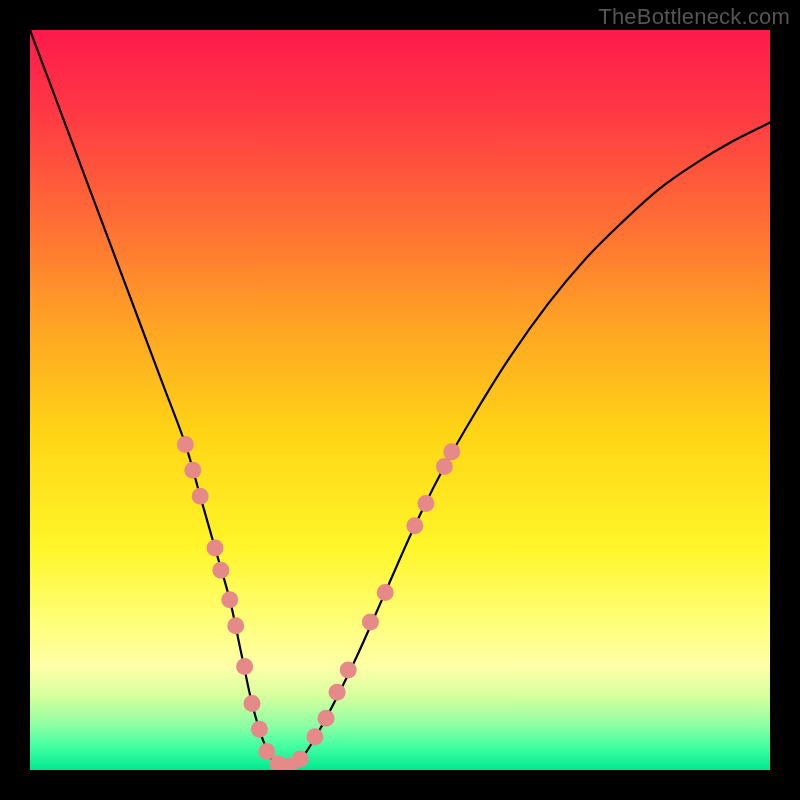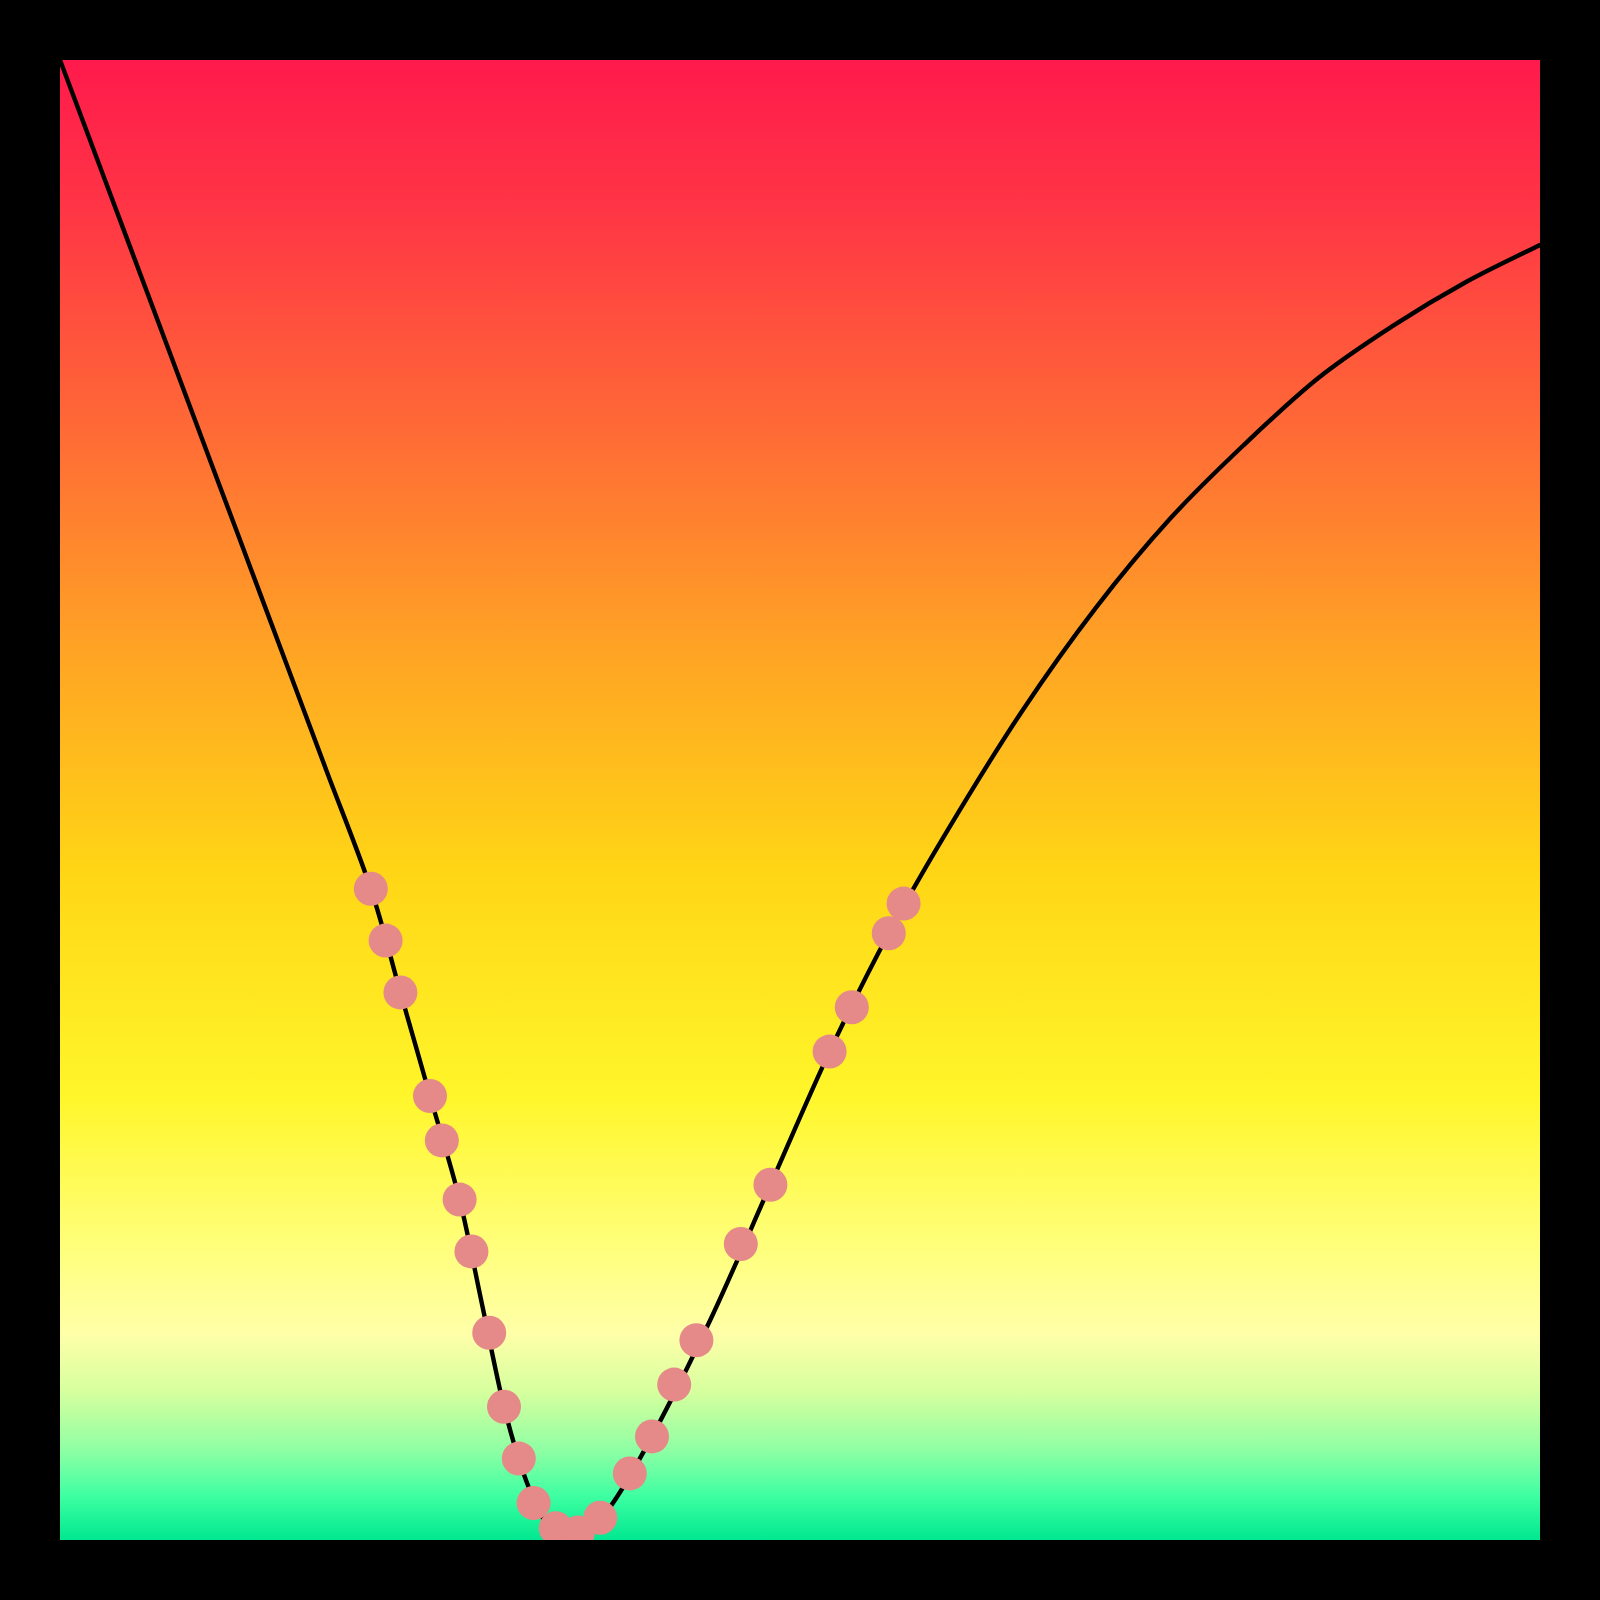--- a/index.html
+++ b/index.html
@@ -41,20 +41,21 @@
     font-weight: 500;
     color: #555;
     letter-spacing: 0.2px;
     user-select: none;
   }
 </style>
 </head>
 <body>
 <div class="root">
 
+  <div class="watermark">TheBottleneck.com</div>
 
   <div class="plot-area">
     <svg class="gradient-bg" viewBox="0 0 740 740" preserveAspectRatio="none">
       <defs>
         <linearGradient id="bgGrad" x1="0" y1="0" x2="0" y2="1">
             <stop offset="0%" stop-color="#ff1a4c"></stop>
             <stop offset="10%" stop-color="#ff3545"></stop>
             <stop offset="25%" stop-color="#ff6a36"></stop>
             <stop offset="40%" stop-color="#ffa424"></stop>
             <stop offset="55.00000000000001%" stop-color="#ffd615"></stop>

